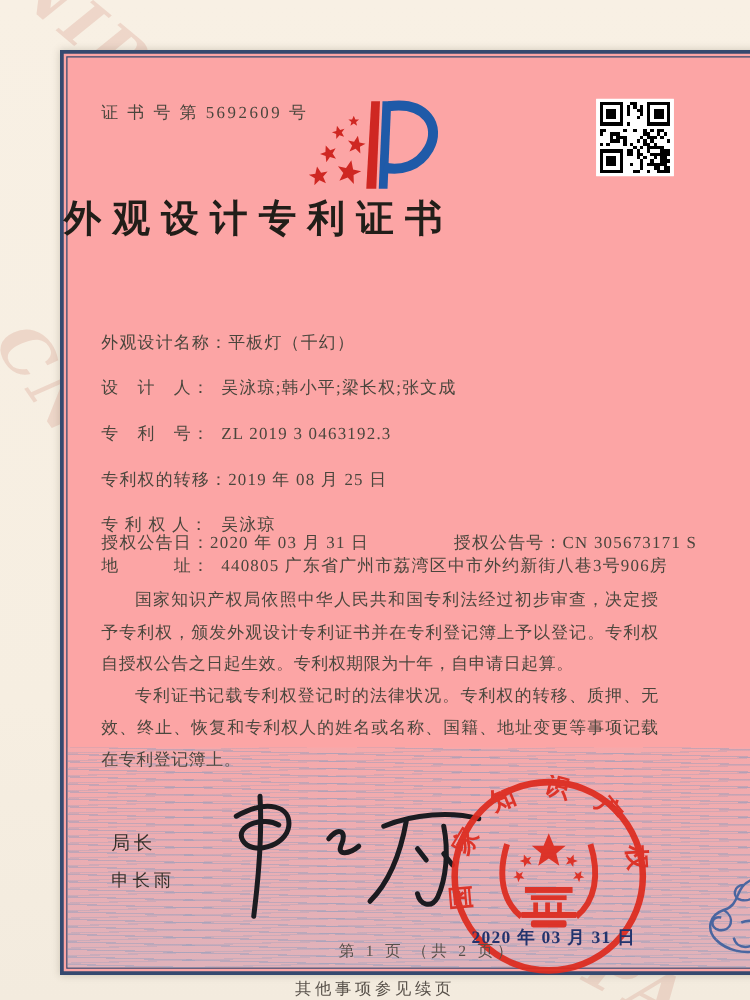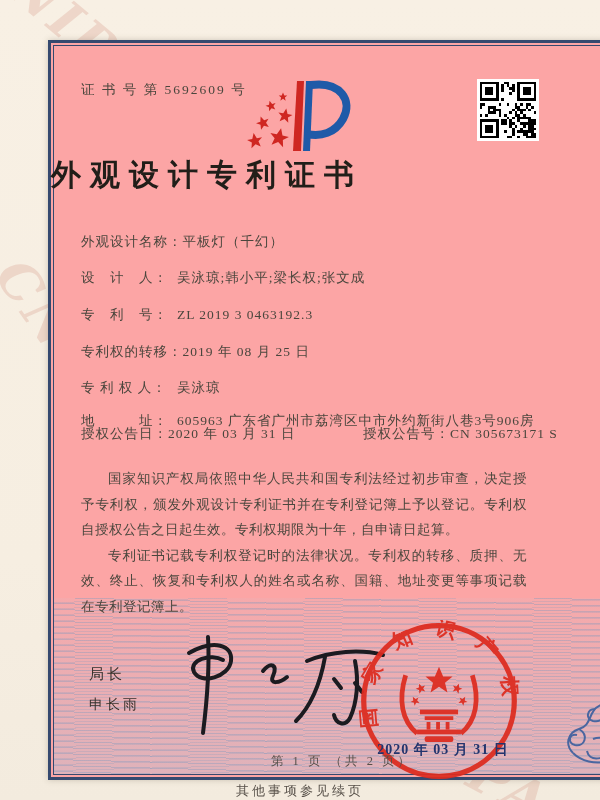--- a/index.html
+++ b/index.html
@@ -27,24 +27,24 @@
       linear-gradient(180deg, rgba(190,205,222,0.10) 0%, rgba(180,198,218,0.40) 100%);
   }
   .cert-no{position:absolute;left:30px;top:38px;font-size:13.5px;color:#4a463d;letter-spacing:2px;}
   .logo{position:absolute;left:190px;top:32px;}
   .qr{position:absolute;left:426px;top:36px;width:62px;height:62px;background:#fff;}
   .title{
     position:absolute;left:0;top:112px;width:100%;text-align:left;
     font-size:30px;font-weight:bold;color:#211e19;letter-spacing:9px;
   }
   .frow{position:absolute;left:30px;width:446px;font-size:13.5px;color:#4a463d;letter-spacing:1px;white-space:nowrap;}
-  .frow .lbl{display:inline-block;min-width:96px;}
+  .frow .lbl{display:inline-block;min-width:96px;margin-top:32px;}
   .grant-right{position:absolute;left:282px;top:0;}
   .paras{position:absolute;left:30px;top:424px;width:446px;font-size:13.5px;line-height:25.5px;color:#4b473e;text-align:justify;letter-spacing:0.5px;}
-  .paras p{margin:0;text-indent:2em;font-family:Liberation Mono, monospace;}
+  .paras p{margin:0;text-indent:2em;}
   .sign-title{position:absolute;left:38px;top:622px;font-size:15px;color:#35312b;letter-spacing:3px;}
   .sign-name{position:absolute;left:38px;top:653px;font-size:14px;color:#35312b;letter-spacing:3px;}
   .signature{position:absolute;left:108px;top:588px;}
   .seal{position:absolute;left:307px;top:577px;width:162px;height:162px;opacity:0.93;}
   .seal-date{
     position:absolute;left:312px;top:698px;width:160px;text-align:center;
     font-size:14px;color:#23346d;letter-spacing:1px;z-index:5;font-weight:bold;
   }
   .footer{position:absolute;left:0;top:710px;width:100%;text-align:center;font-size:12.5px;color:#55504a;letter-spacing:3px;}
   .flourish{position:absolute;right:4px;bottom:4px;}
@@ -219,21 +219,21 @@
   <div class="frow" style="top:263px">
     <span class="lbl">专　利　号：</span><span>ZL 2019 3 0463192.3</span>
   </div>
   <div class="frow" style="top:300px">
     <span class="lbl">专利权的转移：</span><span>2019 年 08 月 25 日</span>
   </div>
   <div class="frow" style="top:336px">
     <span class="lbl">专 利 权 人：</span><span>吴泳琼</span>
   </div>
   <div class="frow" style="top:369px">
-    <span class="lbl">地　　　址：</span><span>605963 广东省广州市荔湾区中市外约新街八巷3号906房</span>
+    <span class="lbl">地　　　址：</span><span>440805 广东省广州市荔湾区中市外约新街八巷3号906房</span>
   </div>
   <div class="frow" style="top:382px">
     <span>授权公告日：</span><span>2020 年 03 月 31 日</span>
     <span class="grant-right"><span>授权公告号：</span><span>CN 305673171 S</span></span>
   </div>
 
   <div class="paras">
     <p>国家知识产权局依照中华人民共和国专利法经过初步审查，决定授予专利权，颁发外观设计专利证书并在专利登记簿上予以登记。专利权自授权公告之日起生效。专利权期限为十年，自申请日起算。</p>
     <p>专利证书记载专利权登记时的法律状况。专利权的转移、质押、无效、终止、恢复和专利权人的姓名或名称、国籍、地址变更等事项记载在专利登记簿上。</p>
   </div>

